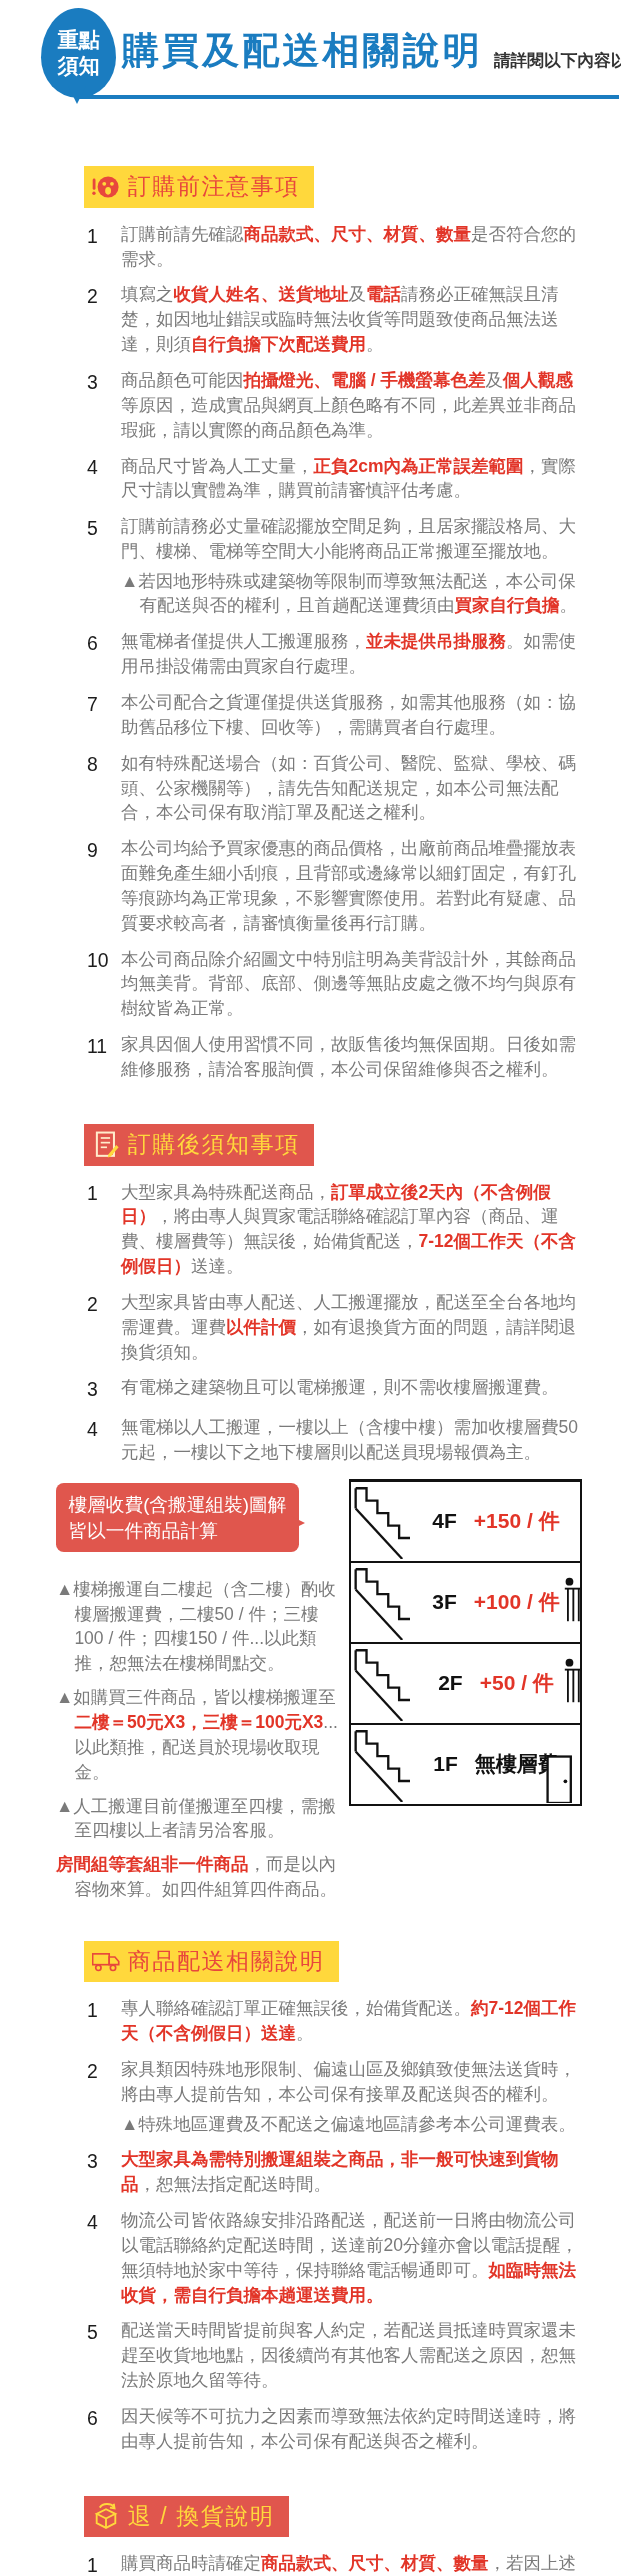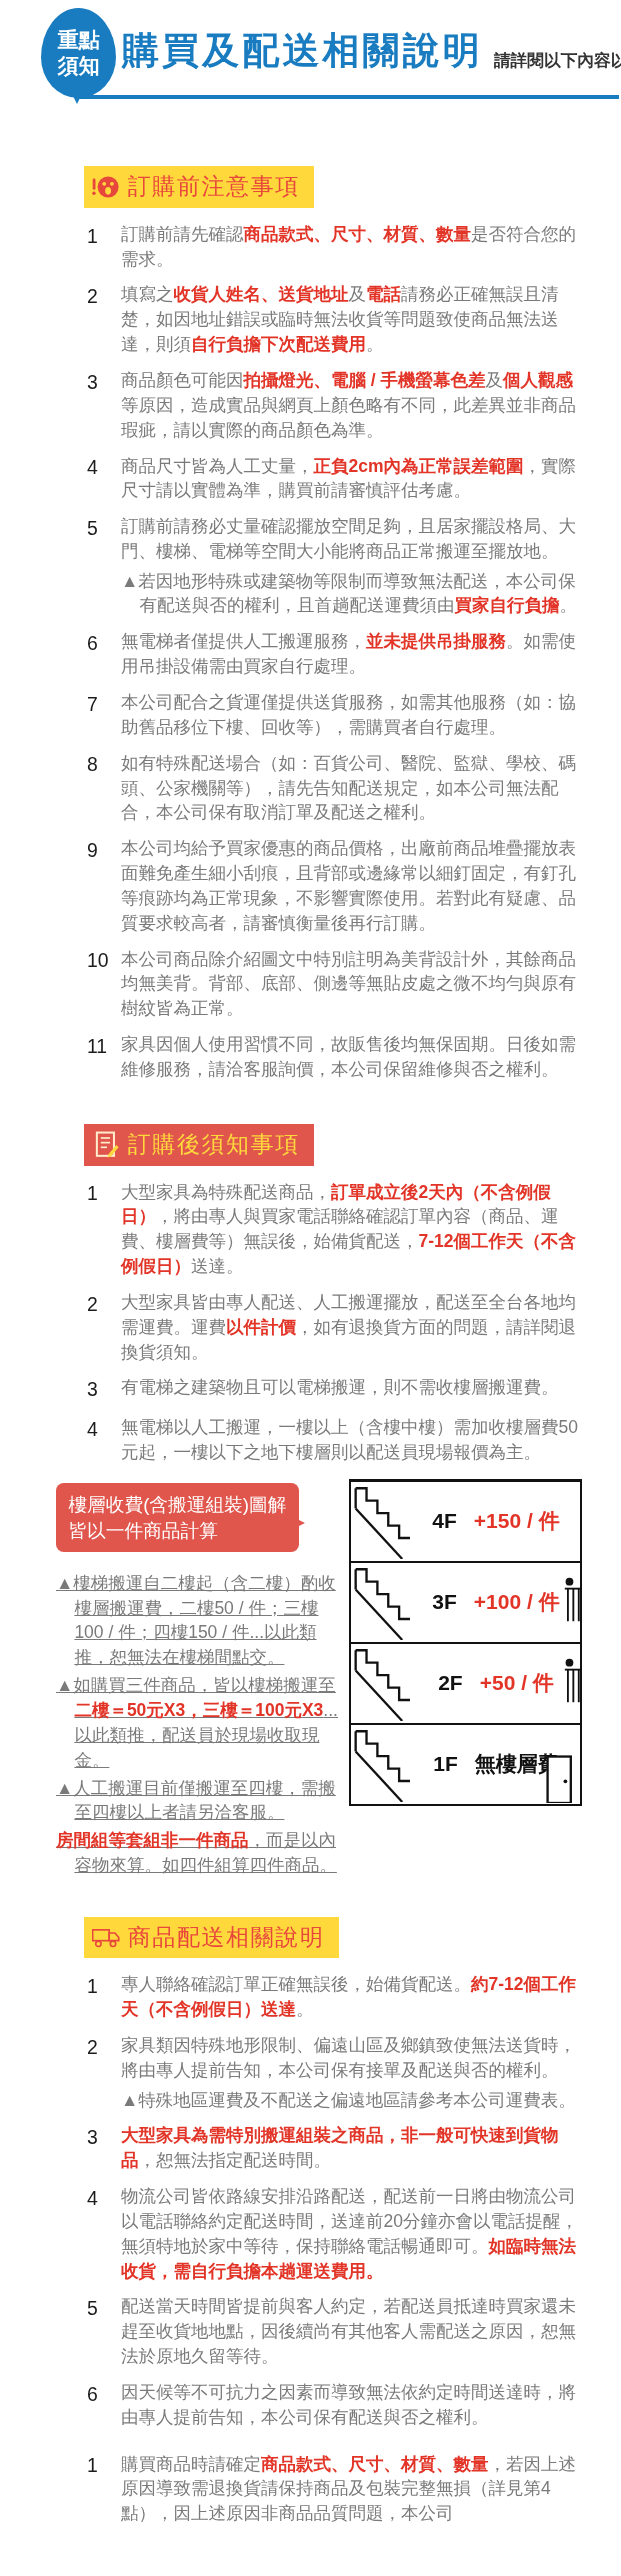--- a/index.html
+++ b/index.html
@@ -33,21 +33,21 @@
   .ibody .red, .sub .red{color:#e23528;font-weight:bold;}
   .sub{font-size:17.5px;line-height:1.42;margin-top:4.7px;text-indent:-1.05em;padding-left:1.05em;color:#7a7a7a;}
 
   
   .diagram{display:flex;margin:14px 0 7.8px -31px;gap:9.3px;}
   .dleft{flex:1;padding-top:4.7px;}
   .bubble{position:relative;background:#e0564d;color:#fff;font-weight:normal;font-size:18.7px;
     line-height:1.35;border-radius:7.8px;padding:9.3px 12.4px;display:inline-block;margin-bottom:15.5px;}
   .bubble::after{content:"";position:absolute;right:-13.2px;top:33px;border:7.8px solid transparent;
     border-left:14px solid #e0564d;}
-  .dnotes .sub{margin-top:3px;text-decoration:underline;}
+  .dnotes .sub{margin-top:9px;}
   .building{flex:0 0 233px;border-top:3.1px solid #111;}
   .floor{position:relative;display:flex;border:2.3px solid #111;border-top:none;height:79px;background:#fff;}
   .stairs{flex:0 0 61px;border-right:0;}
   .flabel{flex:1;display:flex;align-items:center;justify-content:center;gap:17px;
     font-size:21px;font-weight:bold;color:#111;white-space:nowrap;}
   .flabel .fee{color:#e23528;}
   .flabel .fee.plain{color:#111;text-align:right;}
   .frail{position:absolute;right:-3.1px;top:14px;}
   .fdoor{position:absolute;right:7.8px;bottom:-2.3px;}
 </style>
@@ -256,21 +256,32 @@
           </li>
           <li>
             <span class="num">5</span>
             <div class="ibody"><span>配送當天時間皆提前與客人約定，若配送員抵達時買家還未趕至收貨地地點，因後續尚有其他客人需配送之原因，恕無法於原地久留等待。</span></div>
           </li>
           <li>
             <span class="num">6</span>
             <div class="ibody"><span>因天候等不可抗力之因素而導致無法依約定時間送達時，將由專人提前告知，本公司保有配送與否之權利。</span></div>
           </li>
         </ol></section>
-      <section class="sec"><ol class="items">
+      <section class="sec"><div class="badge red">
+          <span class="bicon">
+            <svg width="28" height="26.4" viewBox="0 0 36 34">
+              <path d="M6 14 L18 8 L30 14 L18 20 Z" fill="none" stroke="#ffd83c" stroke-width="2.4"></path>
+              <path d="M6 14 V26 L18 32 L30 26 V14" fill="none" stroke="#ffd83c" stroke-width="2.4"></path>
+              <line x1="18" y1="20" x2="18" y2="32" stroke="#ffd83c" stroke-width="2.4"></line>
+              <path d="M10 6 C14 0 24 0 28 5" fill="none" stroke="#ffd83c" stroke-width="2.6"></path>
+              <path d="M28 1 L29 7 L23 6" fill="none" stroke="#ffd83c" stroke-width="2.4"></path>
+            </svg>
+          </span>
+          <span>退 / 換貨說明</span>
+        </div><ol class="items">
           <li>
             <span class="num">1</span>
             <div class="ibody"><span>購買商品時請確定</span><span class="red">商品款式、尺寸、材質、數量</span><span>，若因上述原因導致需退換貨請保持商品及包裝完整無損（詳見第4點），因上述原因非商品品質問題，本公司</span></div>
           </li>
         </ol></section>
     </div>
 
 </div>
 
 

